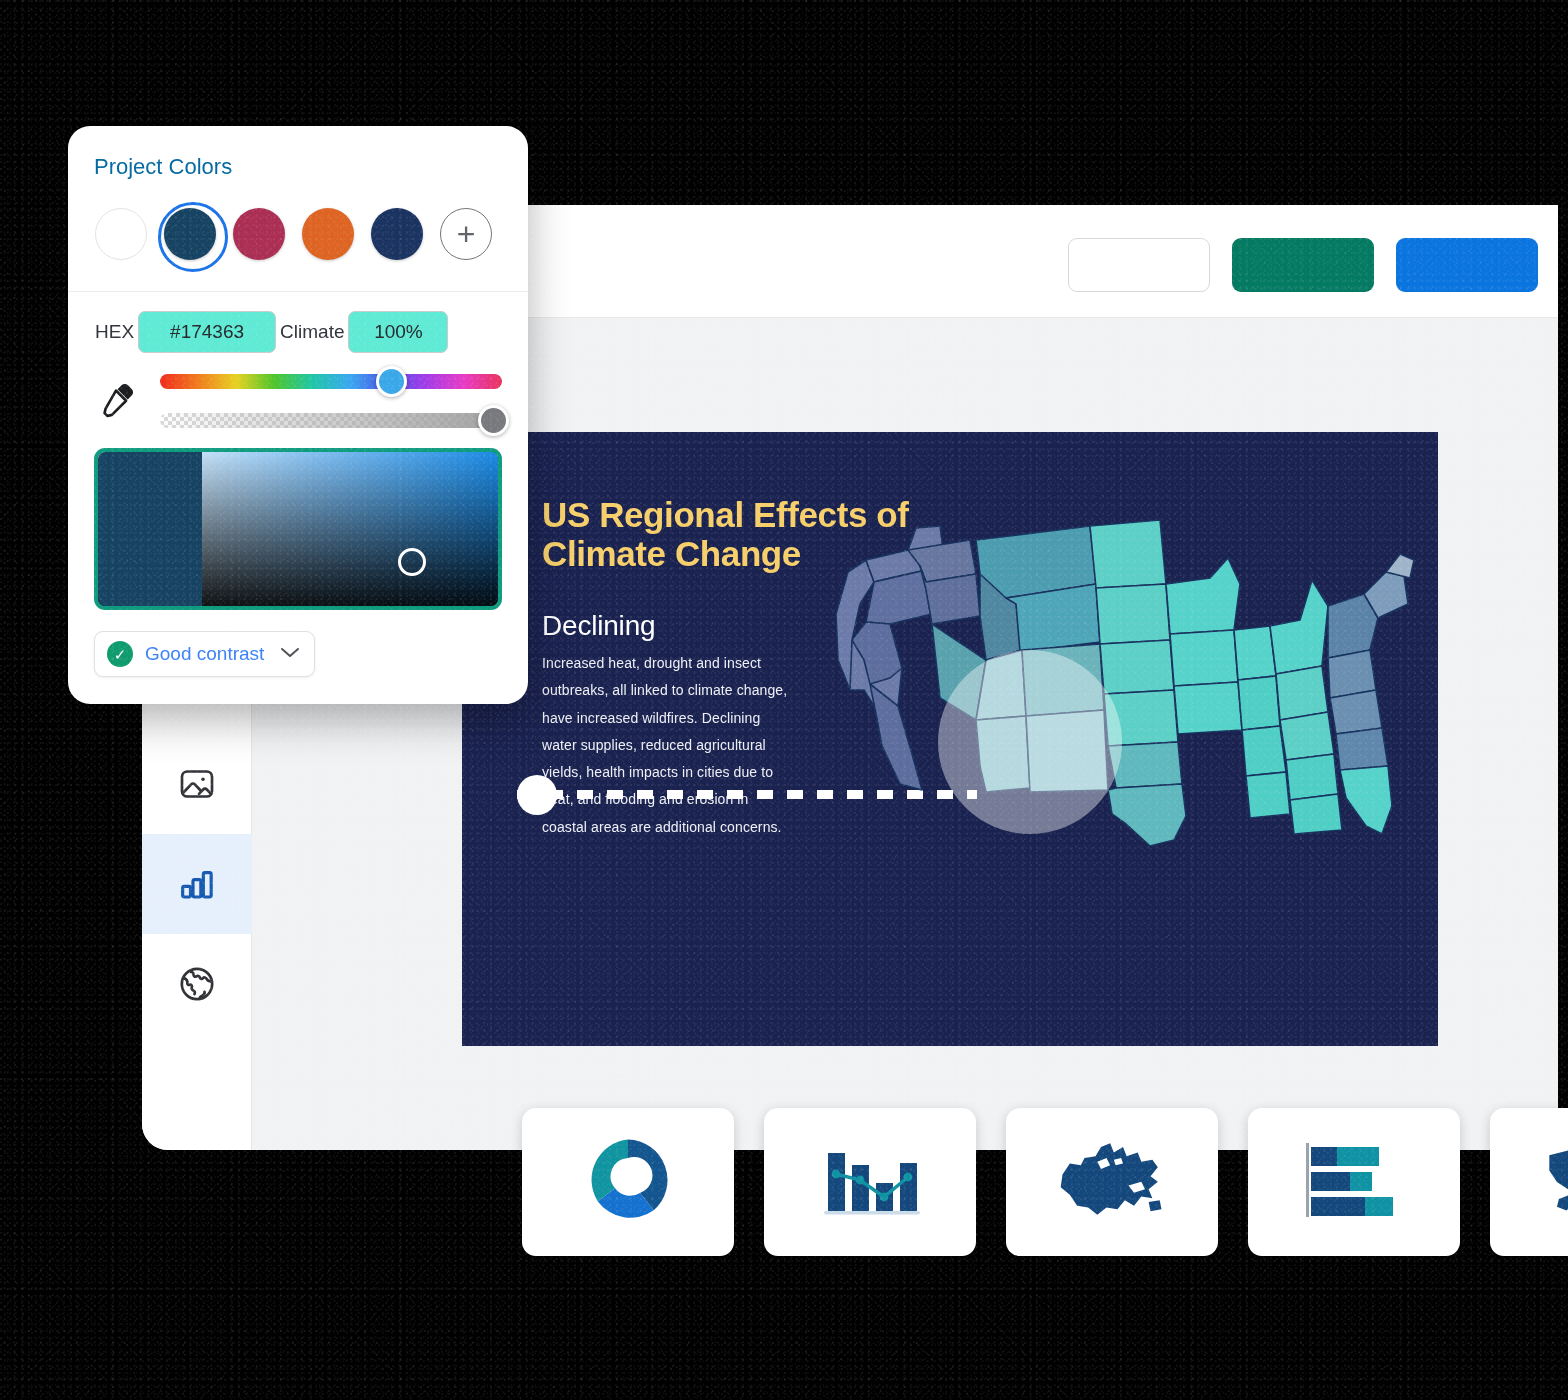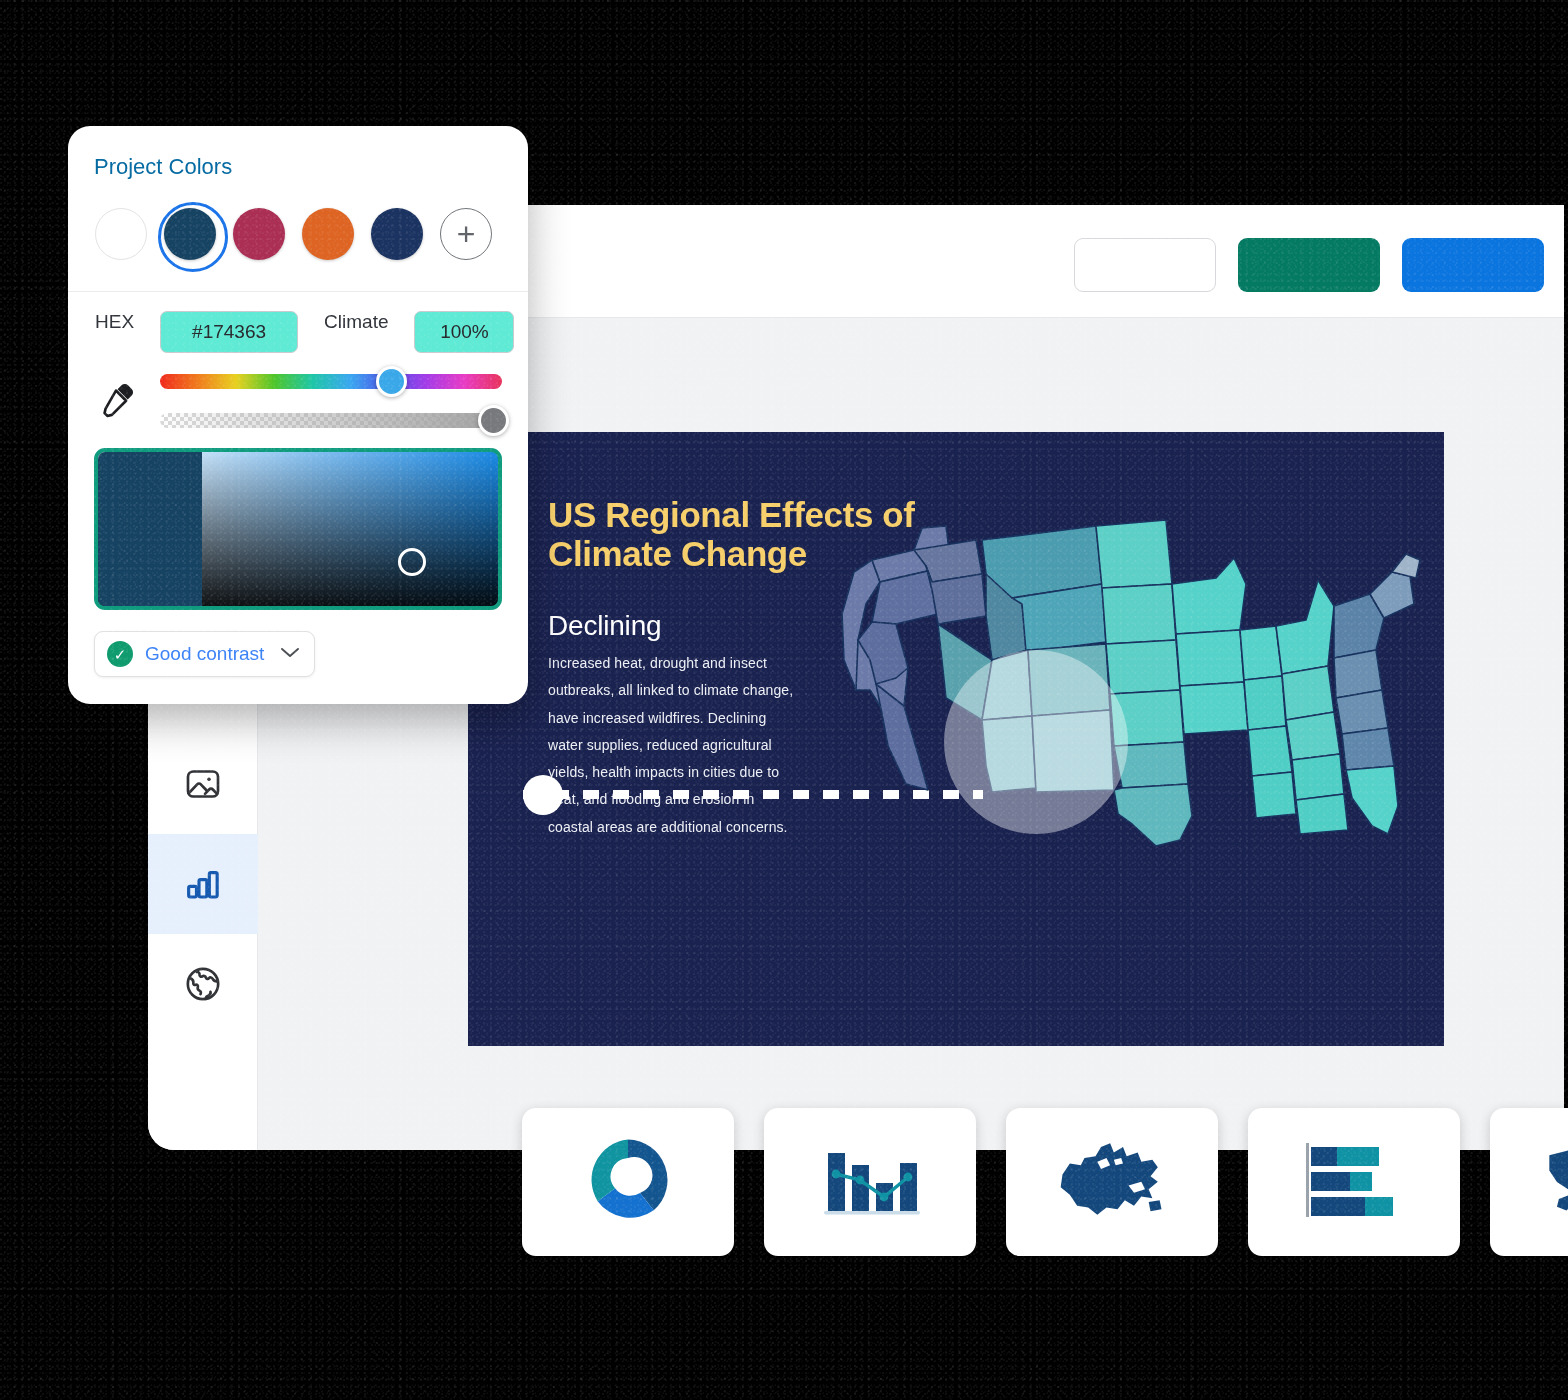--- a/index.html
+++ b/index.html
@@ -25,21 +25,21 @@
       radial-gradient(circle at 40% 93%, rgba(255,255,255,.09) 0 1px, transparent 1px),
       radial-gradient(circle at 70% 90%, rgba(255,255,255,.06) 0 1px, transparent 1px);
     background-size: 7px 7px, 11px 11px, 9px 9px, 13px 13px, 8px 8px, 10px 10px, 12px 12px, 6px 6px;
     opacity: .55;
     z-index: 60;
   }
 
   
   #app-window {
     position: absolute;
-    left: 148px; top: 205px;
+    left: 142px; top: 205px;
     width: 1416px; height: 945px;
     background: #404040;
     border-radius: 26px 0 0 26px;
     overflow: hidden;
     z-index: 10;
   }
   #app-header {
     position: absolute; left: 0; top: 0;
     width: 100%; height: 113px;
     background: #fff;
@@ -158,21 +158,21 @@
     background: #fff; border: 1.8px solid #6f7378; box-shadow: none;
     display: flex; align-items: center; justify-content: center;
     color: #5f6368; font-size: 32px; line-height: 1; font-weight: 300;
   }
   .panel-divider {
     position: absolute; left: 0; top: 165px; width: 100%;
     height: 1px; background: #ebebee;
   }
   .hex-row {
     position: absolute; left: 27px; top: 185px;
-    display: flex; align-items: flex-start; gap: 26px;
+    display: flex; align-items: center; gap: 4px;
   }
   .fld-label { font-size: 19px; color: #30333a; }
   .fld {
     border: 1.4px solid #c9cace; border-radius: 7px;
     height: 42px; display: flex; align-items: center; justify-content: center;
     font-size: 19px; color: #26282c; background: #5eead4;
   }
   #hex-input { width: 138px; }
   #opacity-input { width: 100px; }
 

